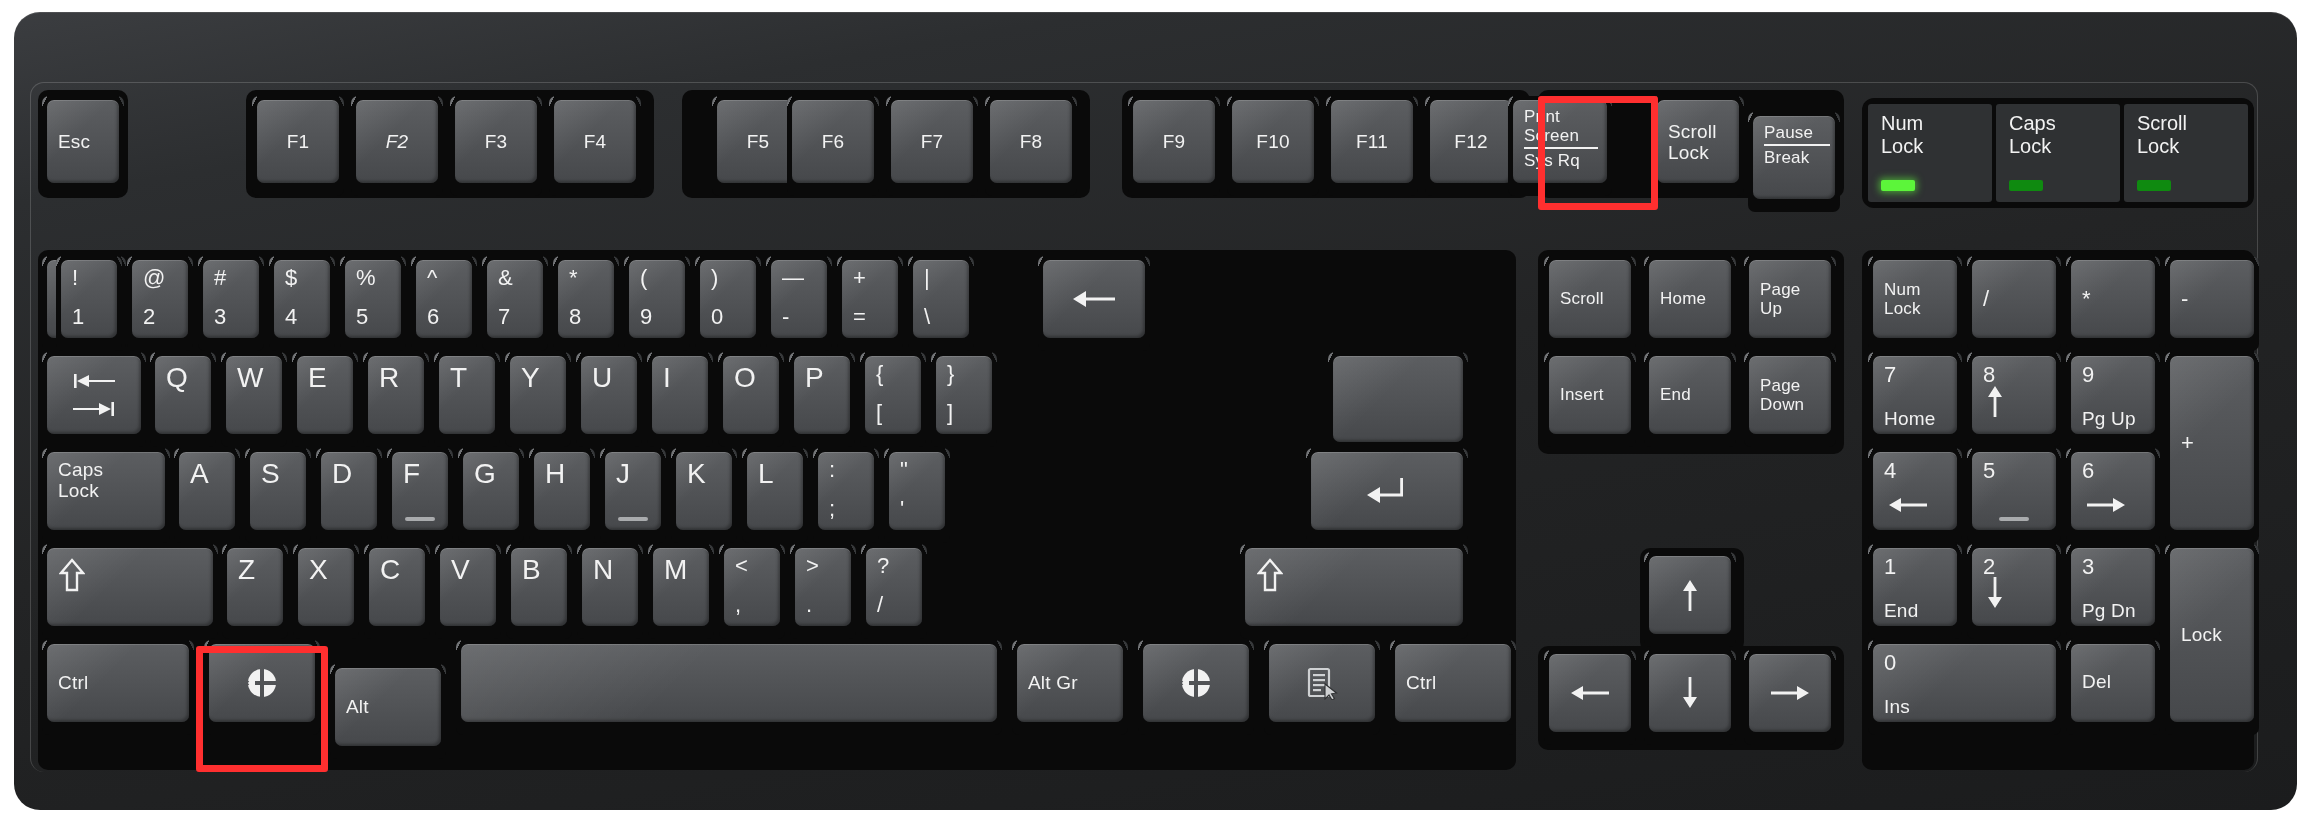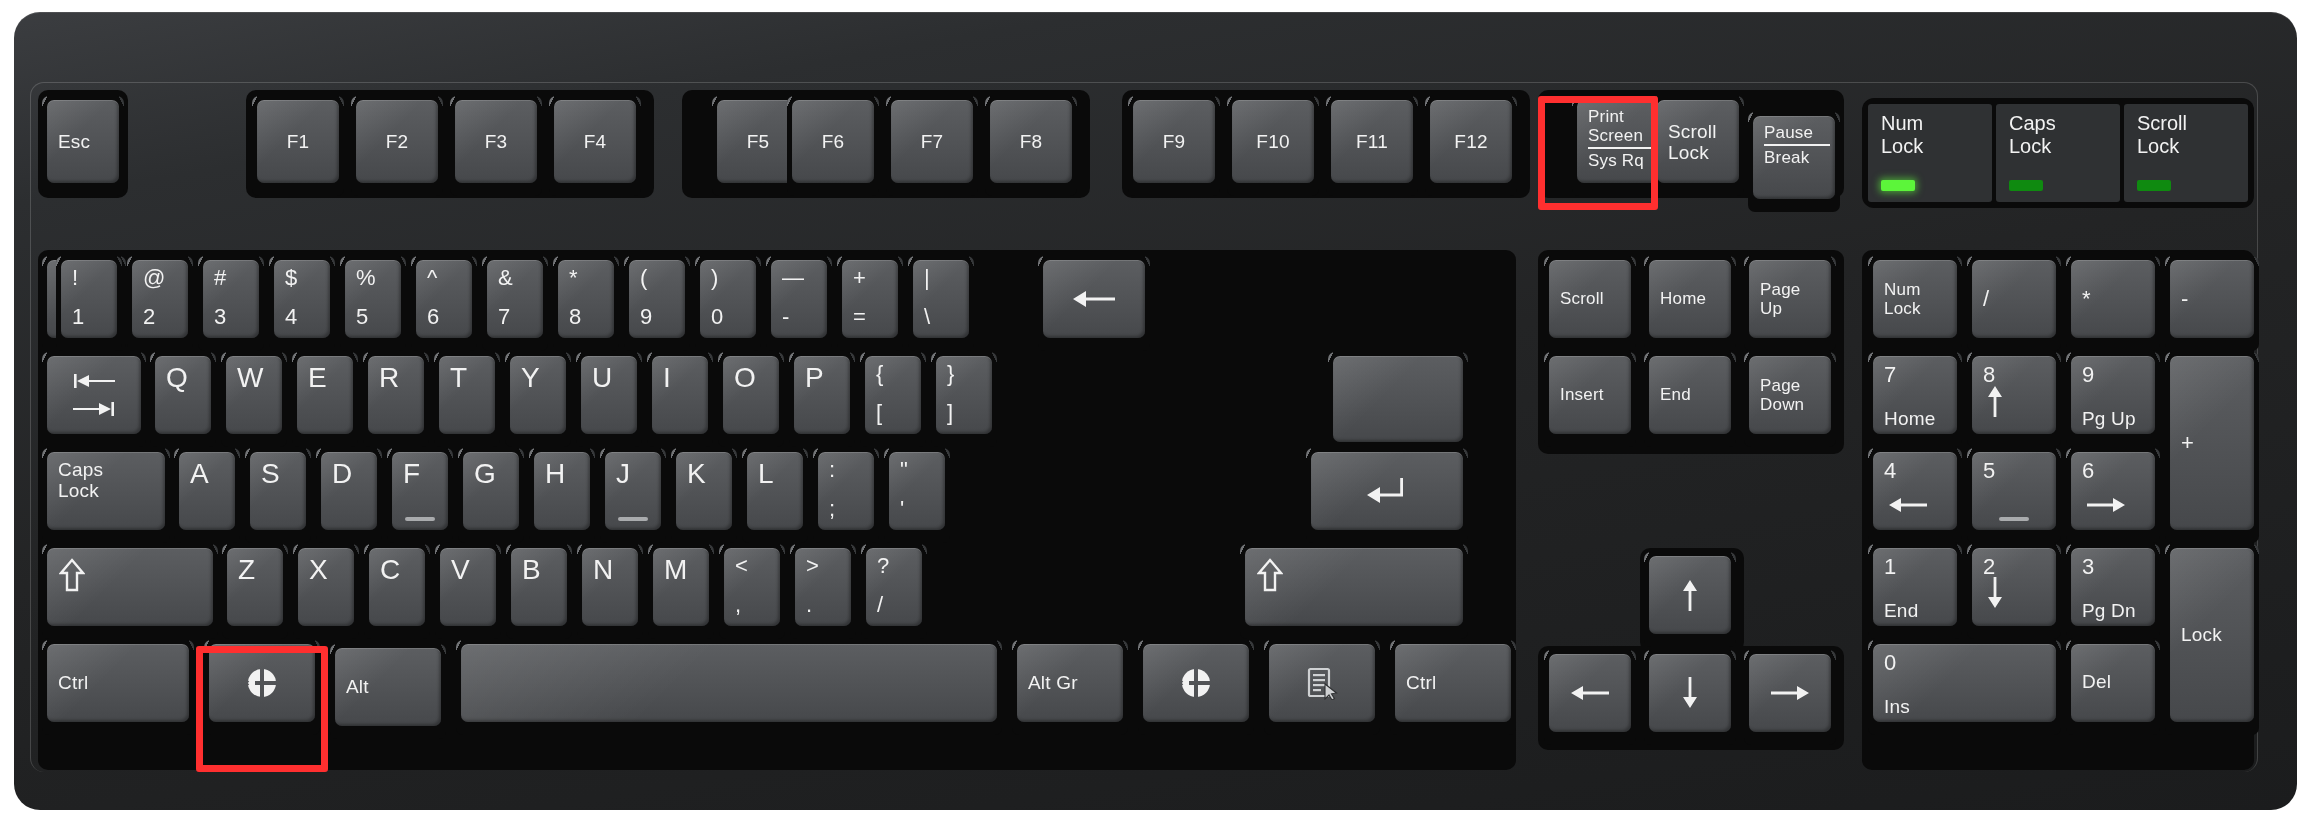--- a/index.html
+++ b/index.html
@@ -205,21 +205,21 @@
         <div class="cap">
           <span class="legend sm mid">Esc</span>
         </div>
       </div>
       <div class="block" style="left: 246px; top: 90px; width: 408px; height: 108px;"></div>
       <div class="key" style="left: 252px; top: 96px; width: 92px; height: 100px;">
         <div class="cap">
           <span class="legend sm mid ctr">F1</span>
         </div>
       </div>
-      <div class="key" style="left: 351px; top: 96px; width: 92px; height: 100px;">
+      <div class="key" style="left: 351px; top: 96px; width: 92px; height: 100px; font-style: italic;">
         <div class="cap">
           <span class="legend sm mid ctr">F2</span>
         </div>
       </div>
       <div class="key" style="left: 450px; top: 96px; width: 92px; height: 100px;">
         <div class="cap">
           <span class="legend sm mid ctr">F3</span>
         </div>
       </div>
       <div class="key" style="left: 549px; top: 96px; width: 92px; height: 100px;">
@@ -263,21 +263,21 @@
         <div class="cap">
           <span class="legend sm mid ctr">F11</span>
         </div>
       </div>
       <div class="key" style="left: 1425px; top: 96px; width: 92px; height: 100px;">
         <div class="cap">
           <span class="legend sm mid ctr">F12</span>
         </div>
       </div>
       <div class="block" style="left: 1538px; top: 90px; width: 306px; height: 108px;"></div>
-      <div class="key" style="left: 1572px; top: 96px; width: 104px; height: 100px; text-decoration: underline;">
+      <div class="key" style="left: 1508px; top: 96px; width: 104px; height: 100px; text-decoration: underline;">
         <div class="cap">
           <span class="legend xs">Print<br>Screen<span class="rule"></span>Sys Rq</span>
         </div>
       </div>
       <div class="key" style="left: 1652px; top: 96px; width: 92px; height: 100px;">
         <div class="cap">
           <span class="legend sm mid">Scroll
 Lock</span>
         </div>
       </div>
@@ -602,21 +602,21 @@
                 <rect x="0" y="0" width="15" height="15" fill="#f2f2f2"></rect>
                 <rect x="19" y="0" width="16" height="15" fill="#f2f2f2"></rect>
                 <rect x="0" y="19" width="15" height="16" fill="#f2f2f2"></rect>
                 <rect x="19" y="19" width="16" height="16" fill="#f2f2f2"></rect>
               </g>
               <path d="M3 17 L10 6 L10 28 Z" fill="#f2f2f2"></path>
             </svg>
           </span>
         </div>
       </div>
-      <div class="key" style="left: 330px; top: 644px; width: 116px; height: 95px; text-decoration: underline;">
+      <div class="key" style="left: 330px; top: 664px; width: 116px; height: 95px; text-decoration: underline;">
         <div class="cap">
           <span class="legend sm mid">Alt</span>
         </div>
       </div>
       <div class="key" style="left: 456px; top: 640px; width: 546px; height: 95px;">
         <div class="cap"></div>
       </div>
       <div class="key" style="left: 1012px; top: 640px; width: 116px; height: 95px;">
         <div class="cap">
           <span class="legend sm mid">Alt Gr</span>

